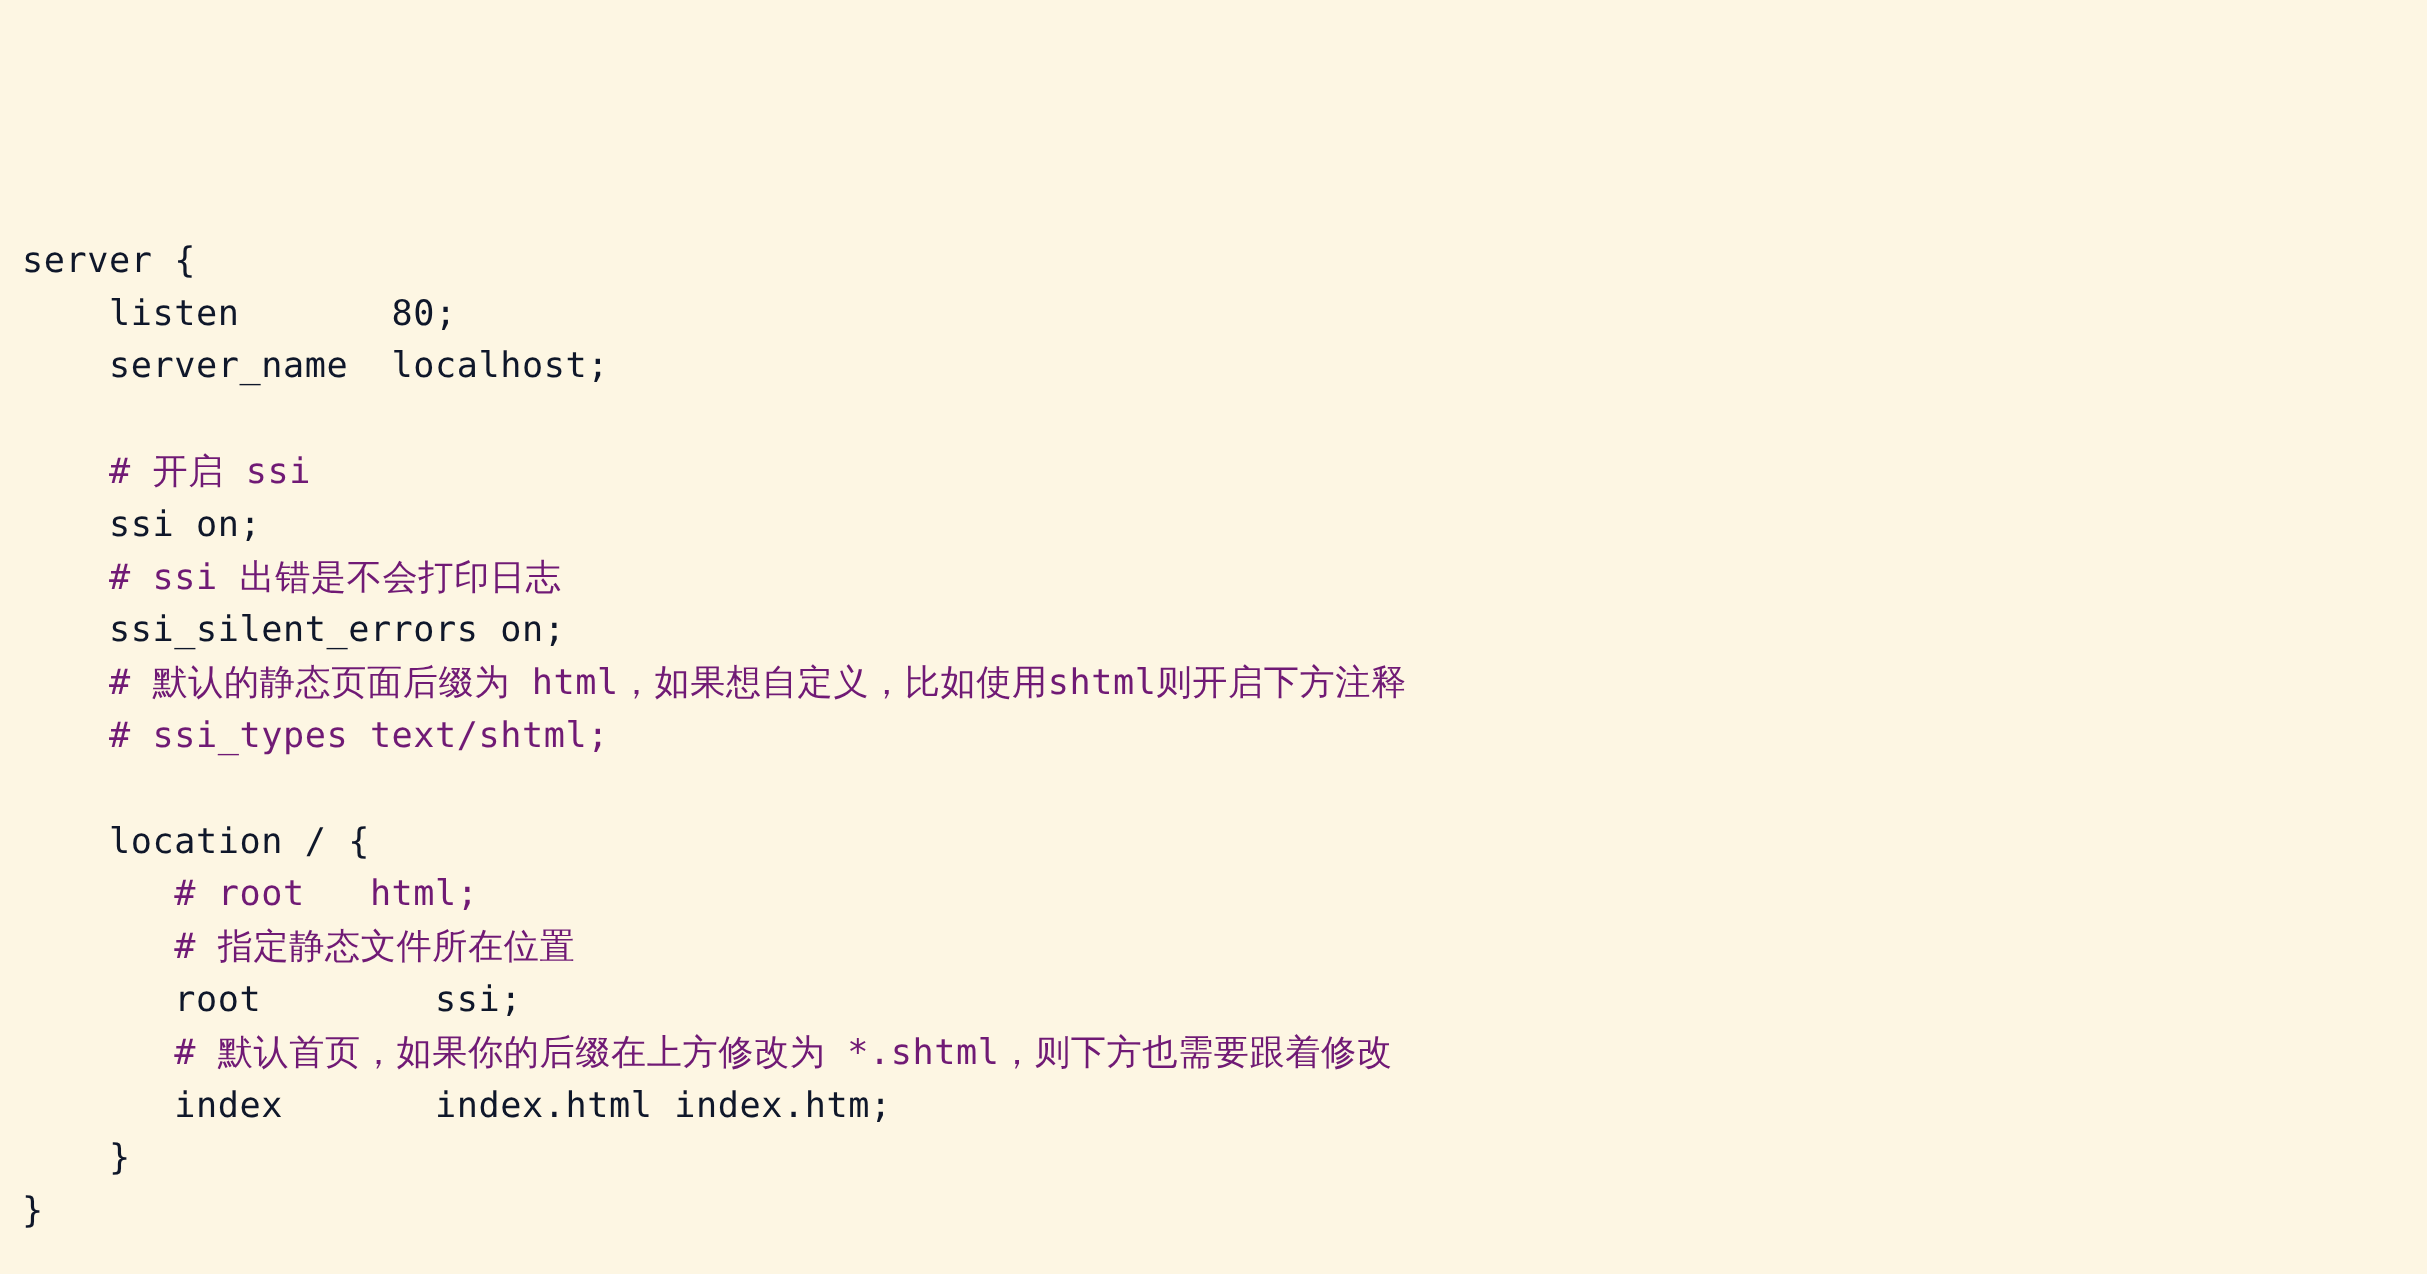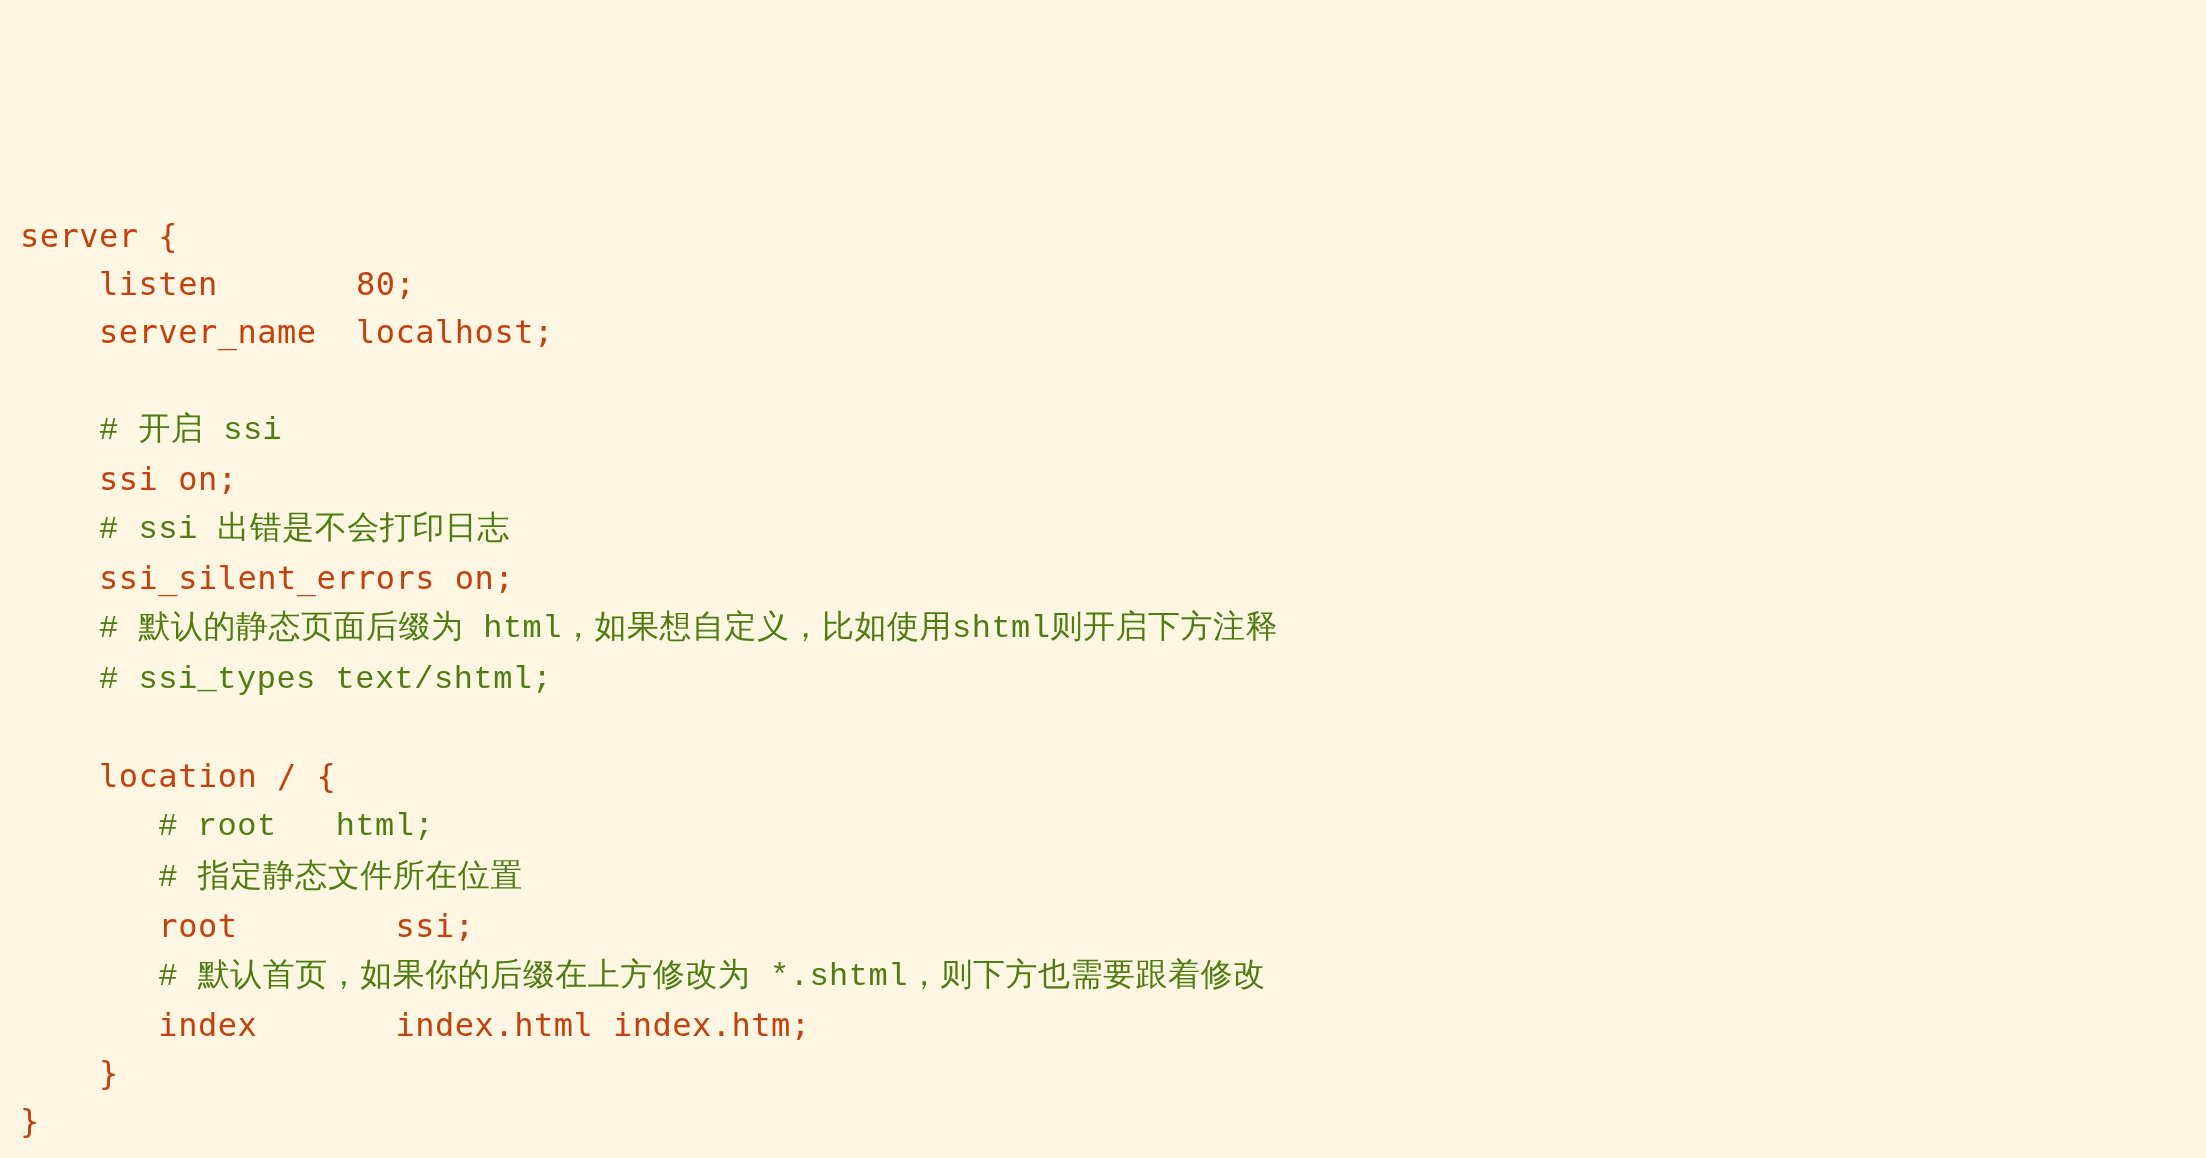--- a/index.html
+++ b/index.html
@@ -14,25 +14,24 @@
       line-height: 1.5;
       padding: 20px;
       color: #657b83;
       white-space: pre;
       letter-spacing: 0.5px;
     }
     .code-block {
       display: block;
     }
     .text {
-      color: #c2410c;
+      color: #0f172a;
     }
     .comment {
-      color: #4d7c0f;
-      font-family: Liberation Mono, monospace;
+      color: #701a75;
     }
   </style>
 </head>
 <body>
 
 
 
 <div class="code-block" id="code-container"><div><span class="text">server {</span></div><div><span class="text">    listen       80;</span></div><div><span class="text">    server_name  localhost;</span></div><div>&nbsp;</div><div><span class="text">    </span><span class="comment"># 开启 ssi</span></div><div><span class="text">    ssi on;</span></div><div><span class="text">    </span><span class="comment"># ssi 出错是不会打印日志</span></div><div><span class="text">    ssi_silent_errors on;</span></div><div><span class="text">    </span><span class="comment"># 默认的静态页面后缀为 html，如果想自定义，比如使用shtml则开启下方注释</span></div><div><span class="text">    </span><span class="comment"># ssi_types text/shtml;</span></div><div>&nbsp;</div><div><span class="text">    location / {</span></div><div><span class="text">       </span><span class="comment"># root   html;</span></div><div><span class="text">       </span><span class="comment"># 指定静态文件所在位置</span></div><div><span class="text">       root        ssi;</span></div><div><span class="text">       </span><span class="comment"># 默认首页，如果你的后缀在上方修改为 *.shtml，则下方也需要跟着修改</span></div><div><span class="text">       index       index.html index.htm;</span></div><div><span class="text">    }</span></div><div><span class="text">}</span></div></div>
 
 

